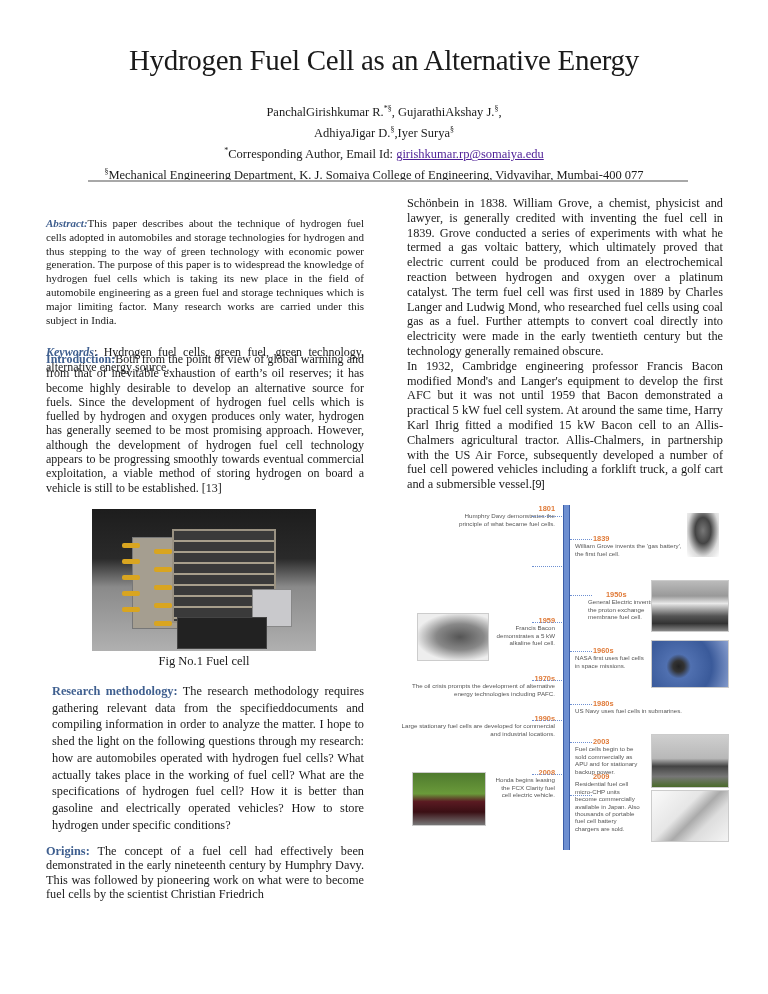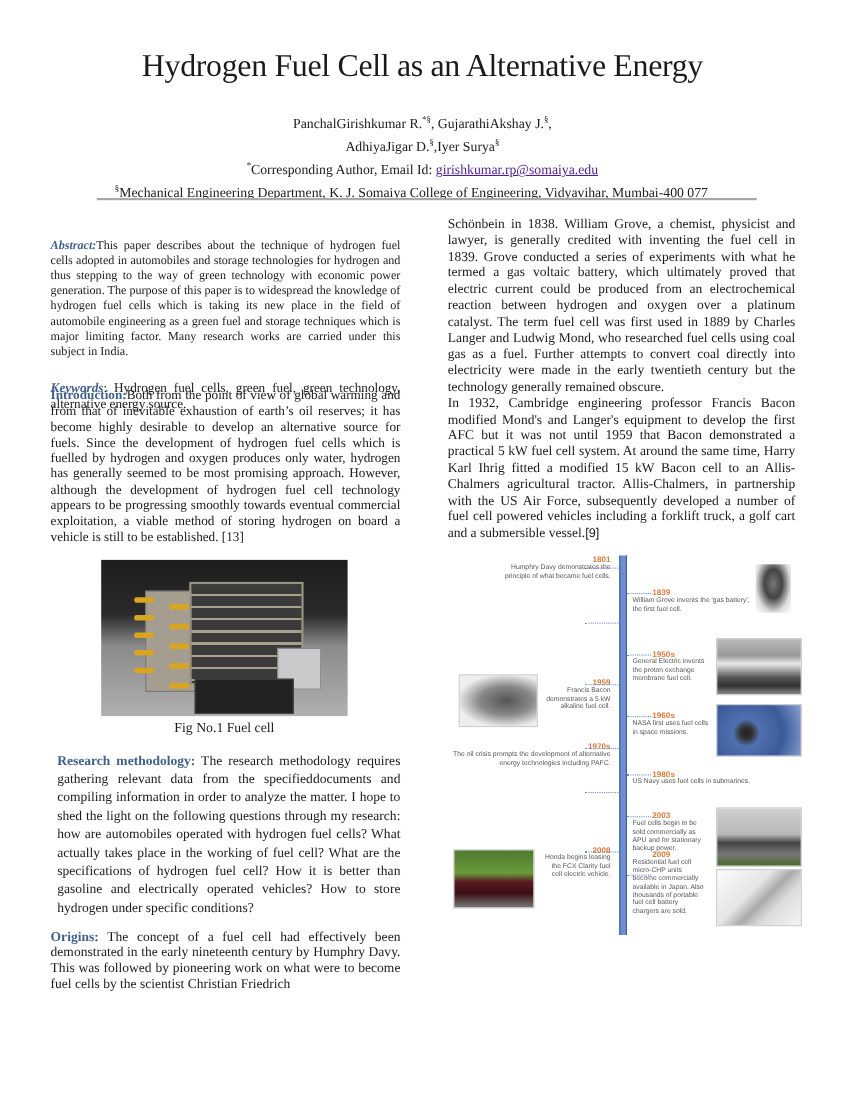--- a/index.html
+++ b/index.html
@@ -115,38 +115,42 @@
       <div>Francis Bacon demonstrates a 5 kW alkaline fuel cell.</div>
     </div>
   <div class="dash" style="left:137px; top:117px; width:30px;"></div>
 
   <div class="tl l" style="left:0px; top:170px; width:160px;">
       <div class="yr">1970s</div>
       <div>The oil crisis prompts the development of alternative energy technologies including PAFC.</div>
     </div>
   <div class="dash" style="left:137px; top:175px; width:30px;"></div>
 
+  <div class="tl l" style="left:0px; top:210px; width:160px;">
+      <div class="yr">1990s</div>
+      <div>Large stationary fuel cells are developed for commercial and industrial locations.</div>
+    </div>
   <div class="dash" style="left:137px; top:215px; width:30px;"></div>
 
   <div class="ph" style="left:17px; top:267px; width:72px; height:52px; background:linear-gradient(180deg,#4f7a2e 0%,#6a9a3a 40%,#5a1a22 55%,#3a0f14 75%,#777 100%);"></div>
   <div class="tl l" style="left:96px; top:264px; width:64px;">
       <div class="yr">2008</div>
       <div>Honda begins leasing the FCX Clarity fuel cell electric vehicle.</div>
     </div>
   <div class="dash" style="left:137px; top:269px; width:30px;"></div>
 
   <div class="dash" style="left:175px; top:34px; width:22px;"></div>
   <div class="tl" style="left:180px; top:30px; width:110px;">
       <div class="yr" style="padding-left:18px">1839</div>
       <div>William Grove invents the 'gas battery', the first fuel cell.</div>
     </div>
   <div class="ph" style="left:292px; top:8px; width:32px; height:44px; background:radial-gradient(ellipse at 50% 40%,#777 0%,#444 35%,#ddd 70%,#fff 100%); border:none;"></div>
 
   <div class="dash" style="left:175px; top:90px; width:22px;"></div>
-  <div class="tl" style="left:180px; top:86px; width:70px;">
+  <div class="tl" style="left:193px; top:86px; width:70px;">
       <div class="yr" style="padding-left:18px">1950s</div>
       <div>General Electric invents the proton exchange membrane fuel cell.</div>
     </div>
   <div class="ph" style="left:256px; top:75px; width:76px; height:50px; background:linear-gradient(180deg,#bbb 0%,#999 30%,#e8e8e8 45%,#555 70%,#333 85%,#888 100%);"></div>
 
   <div class="dash" style="left:175px; top:146px; width:22px;"></div>
   <div class="tl" style="left:180px; top:142px; width:70px;">
       <div class="yr" style="padding-left:18px">1960s</div>
       <div>NASA first uses fuel cells in space missions.</div>
     </div>

